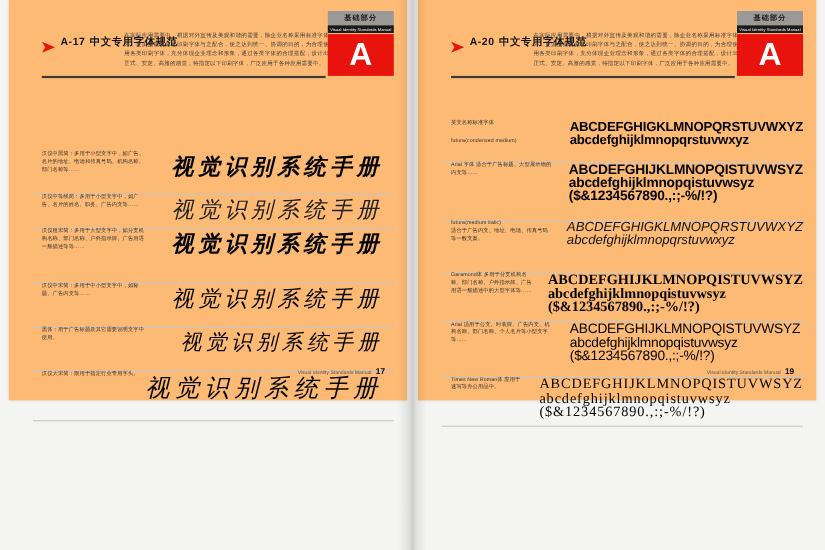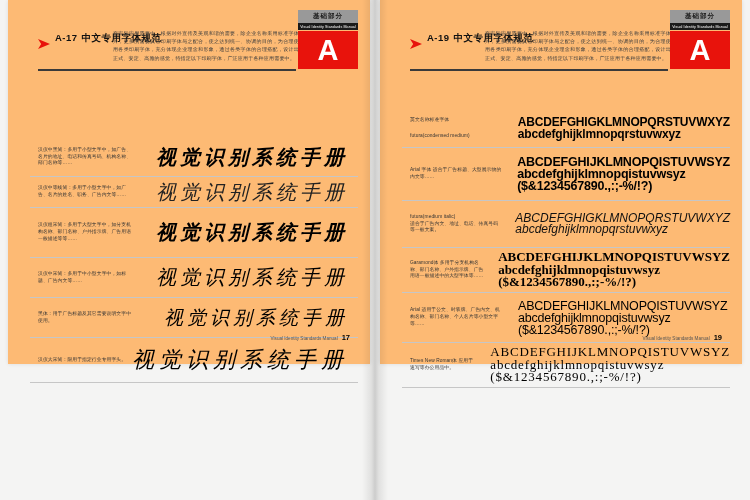--- a/index.html
+++ b/index.html
@@ -37,21 +37,21 @@
   
   .badge{position:absolute;left:290px;top:10px;width:60px;}
   .badge .sec{height:13px;background:#999999;color:#161616;font-size:6.5px;font-weight:bold;display:flex;align-items:center;justify-content:center;letter-spacing:1px;}
   .badge .strip{height:7px;background:#1a1a1a;color:#fff;font-size:3.6px;display:flex;align-items:center;justify-content:center;white-space:nowrap;letter-spacing:0.1px;}
   .badge .letter{height:38px;margin-top:1px;background:#e8130c;color:#fff;display:flex;align-items:center;justify-content:center;font-size:29px;font-weight:bold;font-family:"Liberation Sans",sans-serif;}
 
   
   .rows{position:absolute;left:22px;right:12px;}
   .page.left .rows{top:138px;}
   .page.right .rows{top:110px;}
-  .row{display:flex;align-items:center;border-bottom:1px solid #c6c6c6;box-sizing:border-box;}
+  .row{display:flex;border-bottom:1px solid #c6c6c6;box-sizing:border-box;}
   .desc{width:102px;font-size:4.8px;line-height:6.8px;color:#333;padding-left:8px;box-sizing:border-box;letter-spacing:0.1px;}
   .desc .sub{display:block;}
   .desc .gap{margin-top:9px;}
   .cn-sample{margin-left:auto;padding-right:10px;white-space:nowrap;color:#000;font-style:italic;}
   .en-sample{margin-left:14px;white-space:nowrap;color:#000;}
 
   
   .s-hei   {font-family:"Liberation Sans","DejaVu Sans",sans-serif;font-weight:bold;font-size:20px;letter-spacing:4px;}
   .s-deng  {font-family:"Liberation Sans","DejaVu Sans",sans-serif;font-weight:normal;font-size:20px;letter-spacing:4px;color:#222;}
   .s-songb {font-family:"Liberation Serif","DejaVu Serif",serif;font-weight:bold;font-size:20px;letter-spacing:4px;}
@@ -129,21 +129,21 @@
     </div>
   </div>
 
   <div class="page right">
     <span class="hdr-arrow">
       <svg width="12" height="10" viewBox="0 0 12 10">
           <path d="M0,0 L12,5 L0,10 L3.2,5 Z" fill="#e8130c"></path>
         </svg>
     </span>
     <div class="hdr-title">
-      <span class="code">A-19</span><span>中文专用字体规范</span>
+      <span class="code">A-20</span><span>中文专用字体规范</span>
     </div>
     <div class="intro">在实际应用需要中，根据对外宣传及美观和谐的需要，除企业名称采用标准字体外，更多的需要其它印刷字体与之配合，使之达到统一、协调的目的，为合理使用各类印刷字体，充分体现企业理念和形象，通过各类字体的合理搭配，设计出正式、安定、高雅的感觉，特指定以下印刷字体，广泛应用于各种应用需要中。</div>
     <div class="hdr-rule"></div>
 
     <div class="badge">
       <div class="sec">基础部分</div>
       <div class="strip">Visual Identity Standards Manual</div>
       <div class="letter">A</div>
     </div>
 

